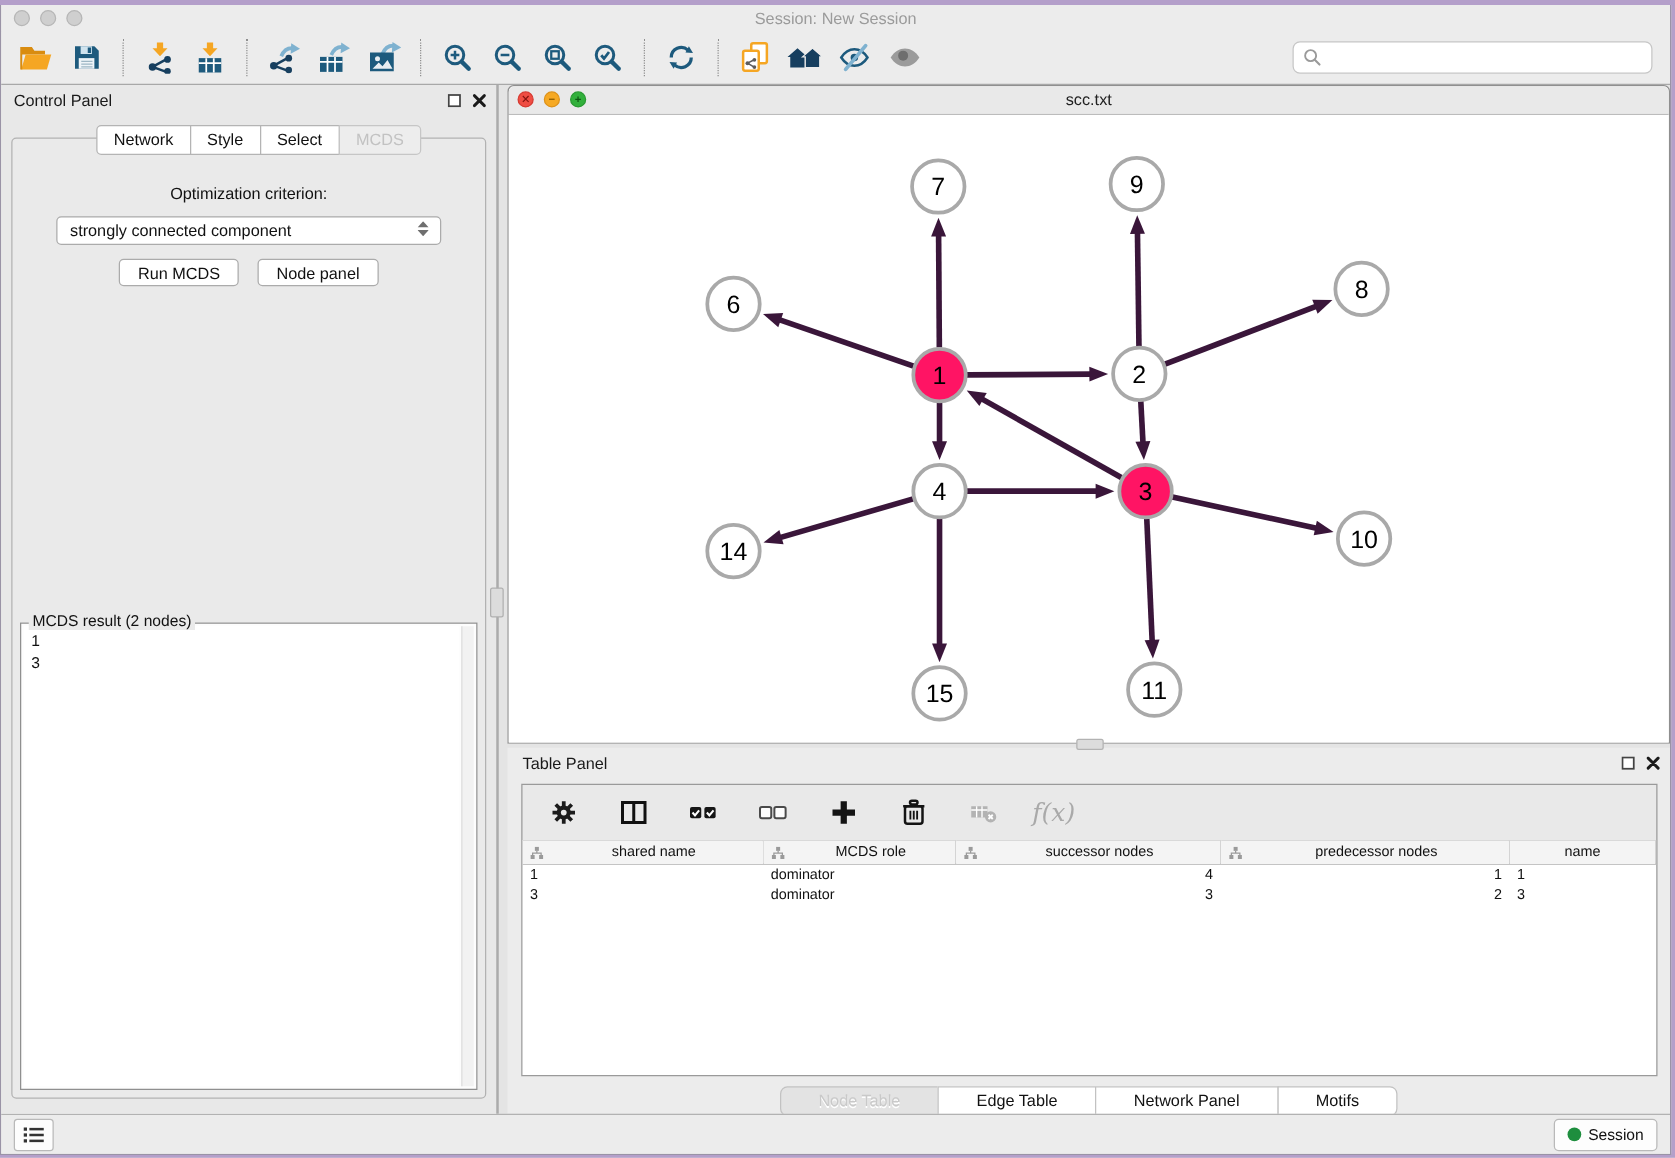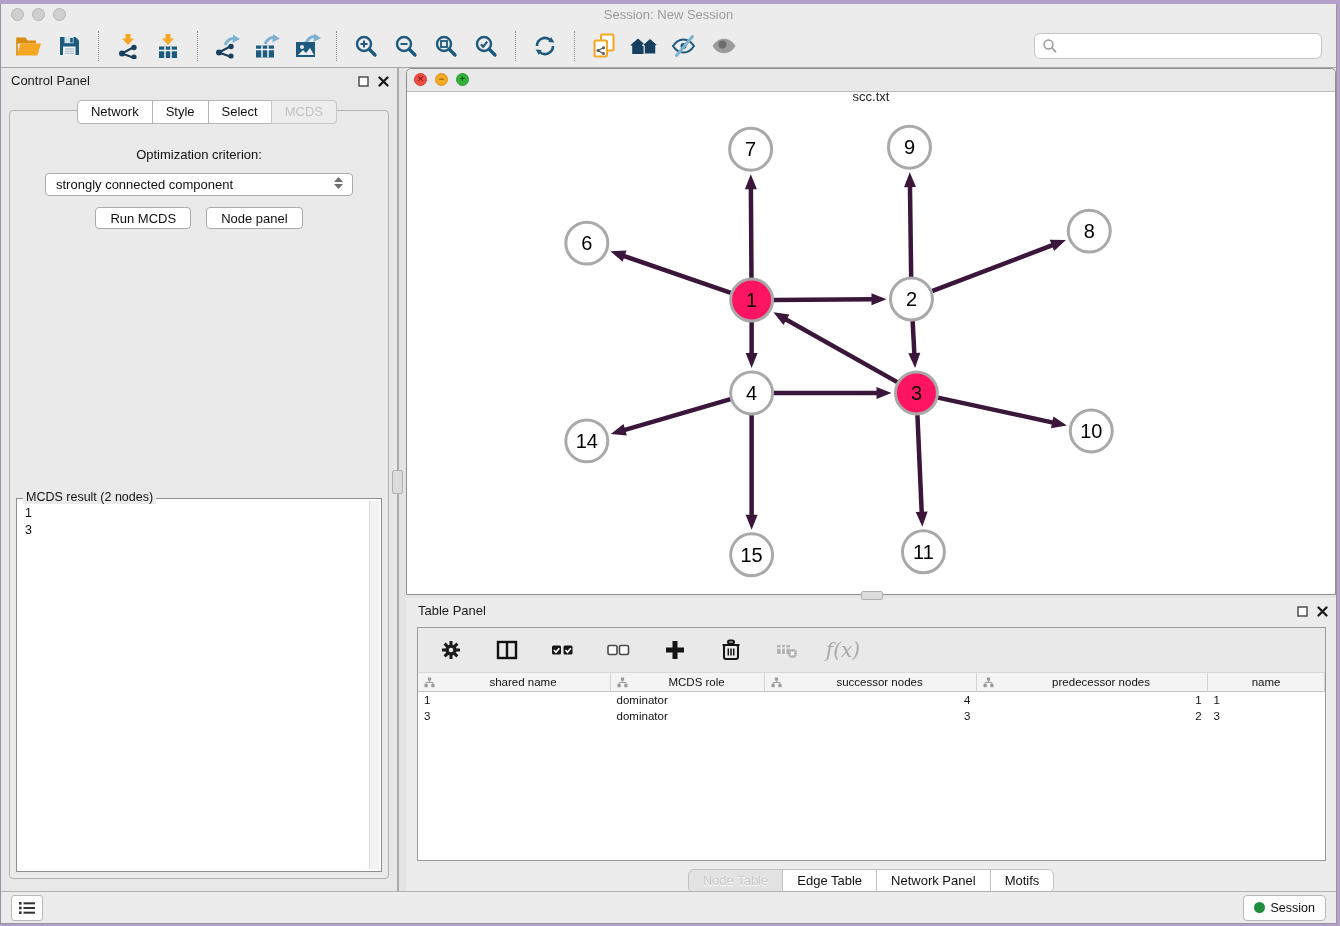--- a/index.html
+++ b/index.html
@@ -45,42 +45,42 @@
 
   
   .right-col{flex:1;display:flex;flex-direction:column;min-width:0;background:#e4e4e4;padding-left:7px;}
   .net-window{height:527px;flex:0 0 auto;display:flex;flex-direction:column;border:1px solid #8f8f8f;border-radius:5px 5px 0 0;background:#fff;position:relative;box-sizing:border-box;}
   .net-titlebar{height:22px;flex:0 0 auto;background:#e9e9e9;border-bottom:1px solid #bcbcbc;border-radius:5px 5px 0 0;position:relative;}
   .net-traffic{position:absolute;left:7px;top:4px;display:flex;gap:8px;}
   .nt-dot{width:13px;height:13px;border-radius:50%;box-sizing:border-box;display:flex;align-items:center;justify-content:center;font-size:9px;font-weight:bold;line-height:1;cursor:default;}
   .nt-red{background:#ef4d43;border:1px solid #d63a31;color:#7d100c;}
   .nt-yellow{background:#f6a923;border:1px solid #dd921a;color:#8a5a00;}
   .nt-green{background:#32b03c;border:1px solid #2a9a33;color:#0e5714;}
-  .net-title{position:absolute;left:0;right:0;top:20px;text-align:center;font-size:13px;color:#222;}
+  .net-title{position:absolute;left:0;right:0;top:3px;text-align:center;font-size:13px;color:#222;}
   .net-canvas{flex:1;background:#fff;min-height:0;}
   .net-canvas svg{display:block;width:100%;height:100%;}
   .h-splitter{height:3px;position:relative;background:#e4e4e4;flex:0 0 auto;}
   .h-splitter .grip{position:absolute;left:50%;top:-4px;width:20px;height:7px;margin-left:-10px;background:#dcdcdc;border:1px solid #b2b2b2;border-radius:2px;}
 
   
   .table-panel{flex:1;display:flex;flex-direction:column;min-height:0;background:#ececec;}
   .tp-header{height:25px;position:relative;flex:0 0 auto;}
   .tp-box{margin:4px 10px 0 11px;border:1px solid #9a9a9a;background:#e9e9e9;flex:0 0 232px;display:flex;flex-direction:column;overflow:hidden;}
   .tp-toolbar{height:44px;flex:0 0 auto;display:flex;align-items:center;padding-left:14px;gap:18px;}
   .tp-btn{width:38px;height:34px;display:flex;align-items:center;justify-content:center;cursor:default;}
   .tp-fx{font-family:"DejaVu Serif",serif;font-style:italic;font-size:20px;color:#a9a9a9;}
   .node-table{border-collapse:collapse;table-layout:fixed;background:#fff;font-size:11.5px;color:#111;}
   .node-table th{background:#f4f4f4;border-right:1px solid #d4d4d4;border-bottom:1px solid #c4c4c4;border-top:1px solid #d9d9d9;font-weight:normal;height:18px;position:relative;padding:0 4px 0 22px;text-align:center;white-space:nowrap;overflow:hidden;cursor:default;}
   .node-table th .th-icon{position:absolute;left:6px;top:4px;}
   .node-table td{height:16px;padding:0 6px;white-space:nowrap;overflow:hidden;cursor:default;}
   .node-table td.r{text-align:right;}
   .table-body-wrap{flex:1;background:#fff;overflow:hidden;}
   .tp-strip{height:7px;flex:0 0 auto;}
   .tp-tabs{display:flex;justify-content:center;flex:0 0 auto;margin-top:1px;}
-  .tp-tab{background:#fff;border:1px solid #c2c2c2;padding:3px 14px 4px;font-size:13px;color:#111;margin-left:-1px;cursor:default;}
+  .tp-tab{background:#fff;border:1px solid #c2c2c2;padding:3px 30px 4px;font-size:13px;color:#111;margin-left:-1px;cursor:default;}
   .tp-tab:first-child{border-radius:6px 0 0 6px;margin-left:0;}
   .tp-tab:last-child{border-radius:0 6px 6px 0;}
   .tp-tab.active{background:#e3e3e3;color:#c9c9c9;text-shadow:0 1px 0 #fff;}
 
   
   .statusbar{height:31px;flex:0 0 auto;background:#ececec;border-top:1px solid #b2b2b2;display:flex;align-items:center;padding:0 10px;}
   .sb-left-btn{width:30px;height:24px;background:#fdfdfd;border:1px solid #b9b9b9;border-radius:3px;display:flex;align-items:center;justify-content:center;cursor:default;}
   .memory-btn{margin-left:auto;height:24px;background:#fdfdfd;border:1px solid #b9b9b9;border-radius:4px;display:flex;align-items:center;gap:6px;padding:0 10px;font-size:12.5px;color:#111;cursor:default;}
   .mem-dot{width:11px;height:11px;border-radius:50%;background:#1e8e3e;}
 </style>

